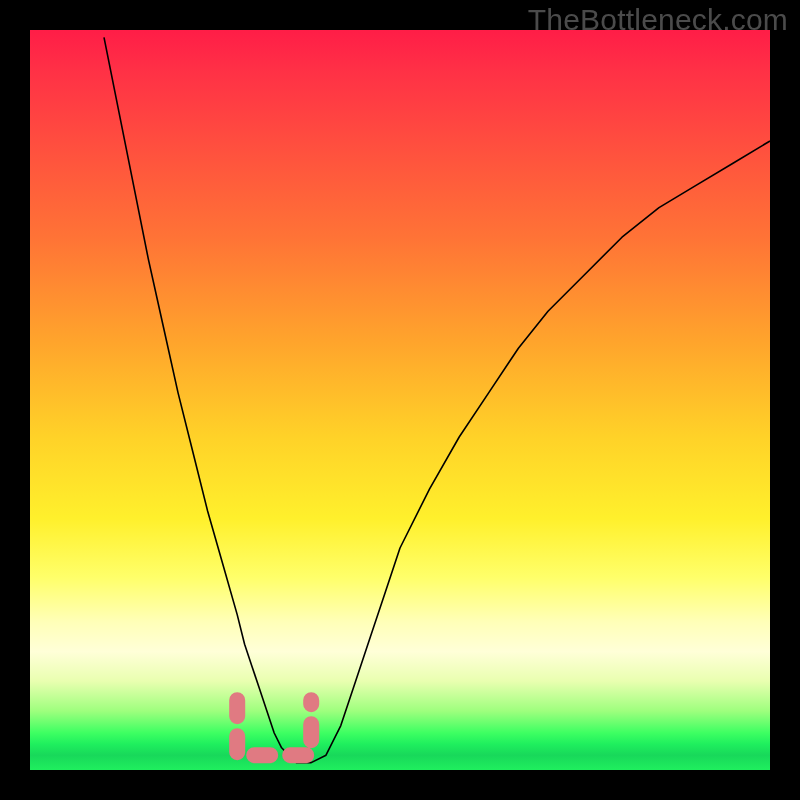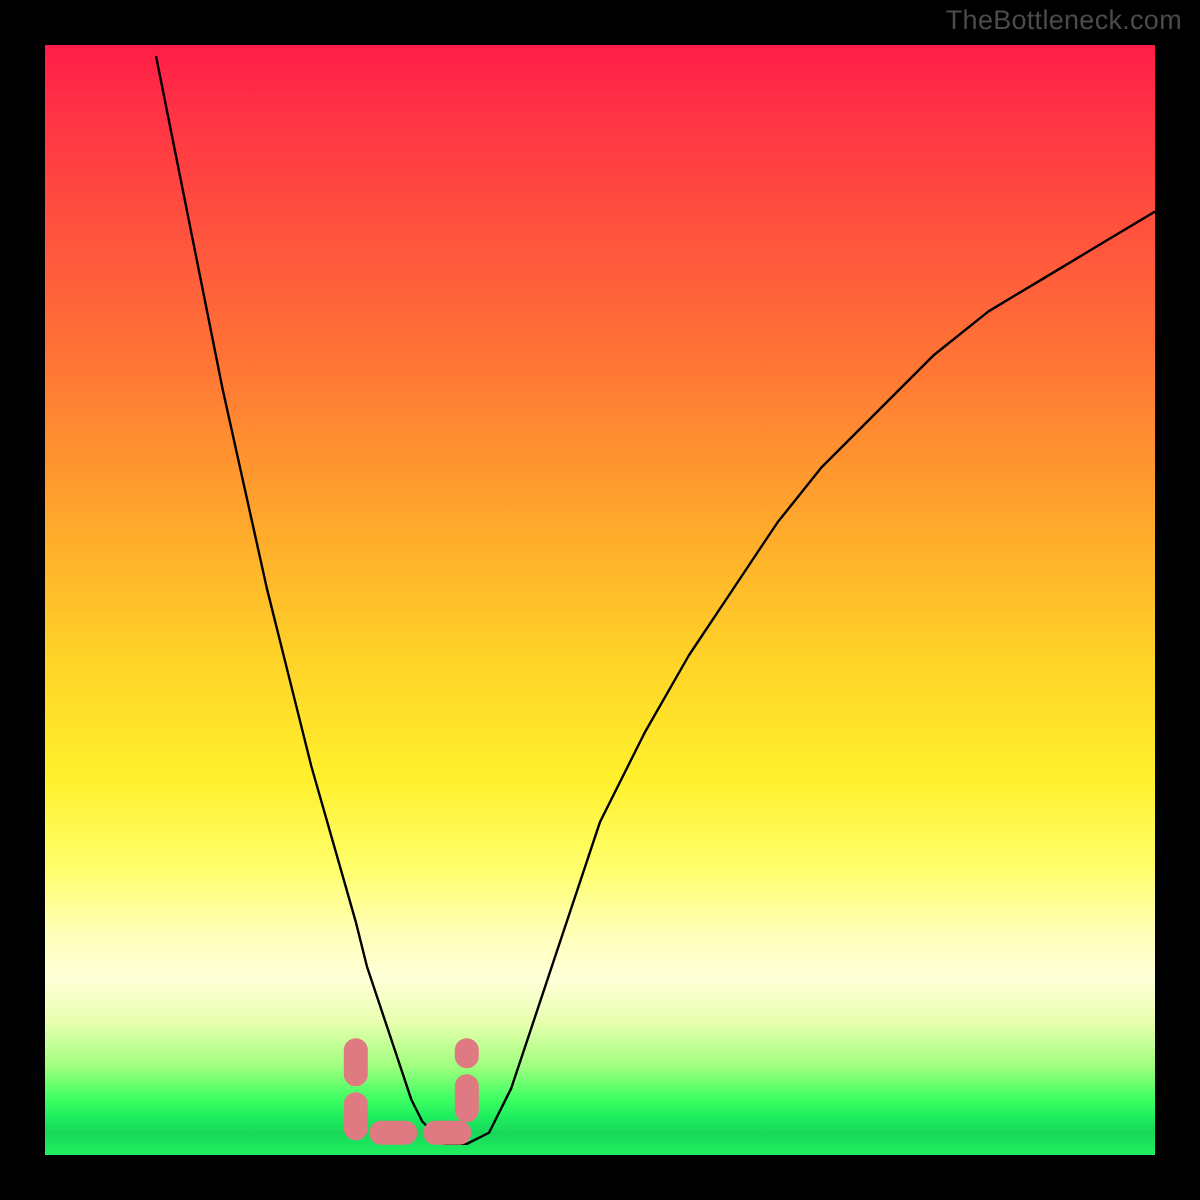--- a/index.html
+++ b/index.html
@@ -14,21 +14,21 @@
   .frame {
     position: relative;
     width: 800px;
     height: 800px;
     background: #000;
   }
   .watermark {
     position: absolute;
     top: 3px;
     right: 12px;
-    font-size: 18px;
+    font-size: 30px;
     font-weight: 500;
     color: #4b4b4b;
     letter-spacing: 0.2px;
     z-index: 50;
   }
   .plot {
     position: absolute;
     left: 30px;
     top: 30px;
     width: 740px;

